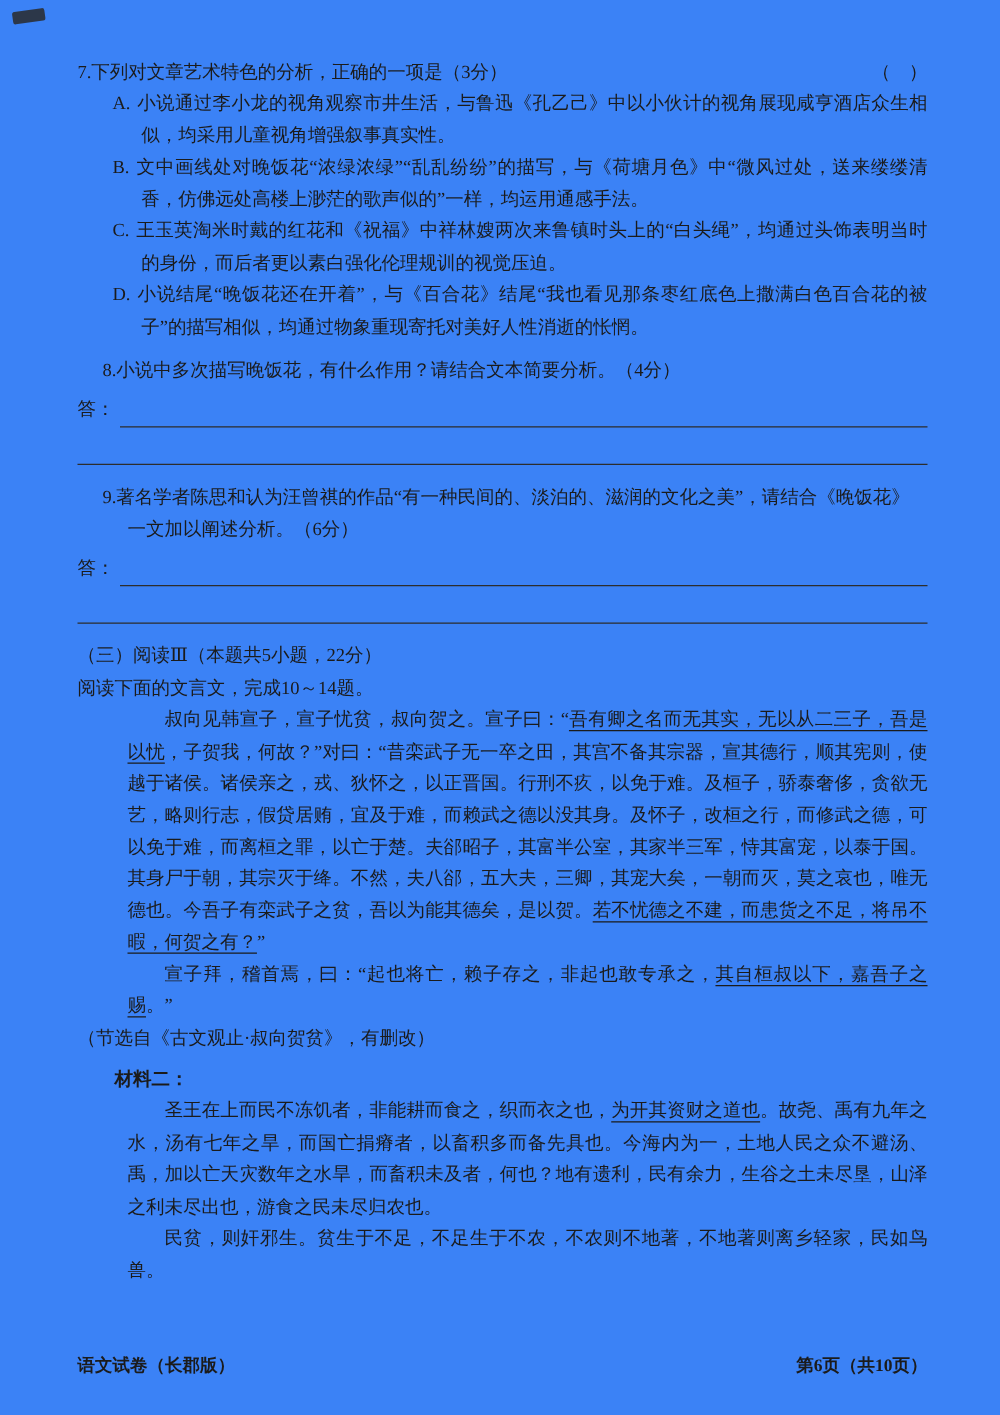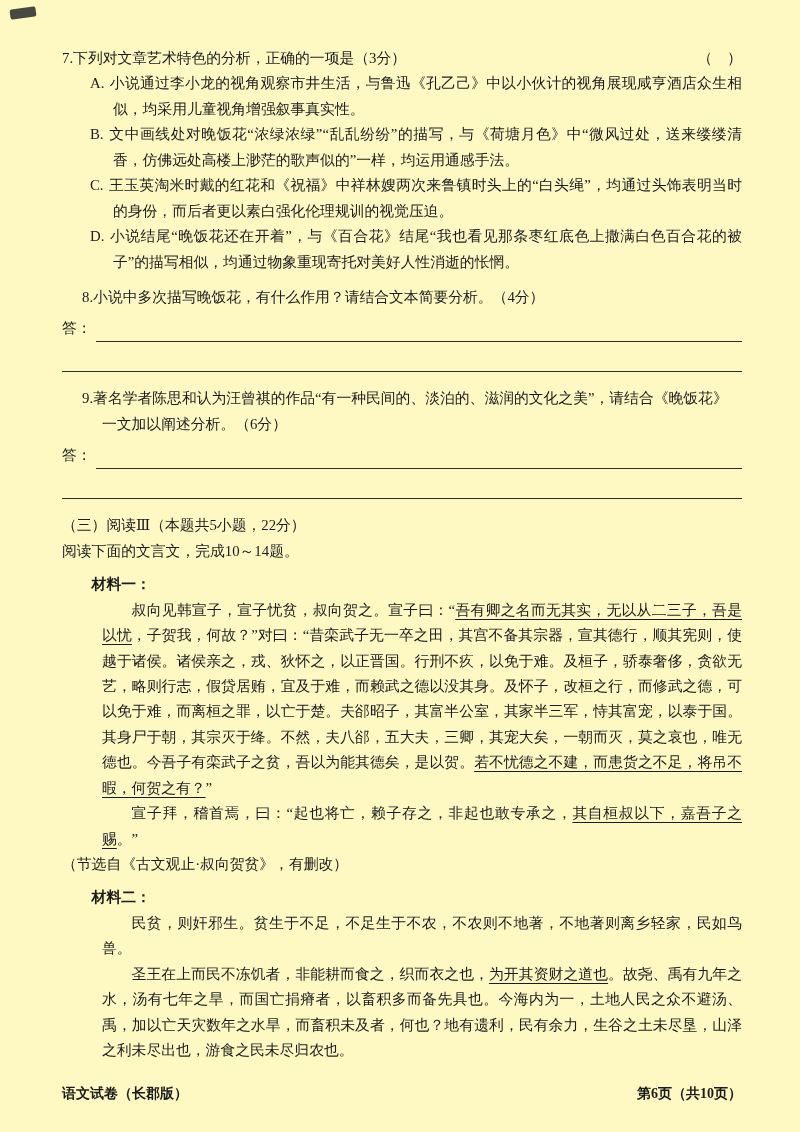--- a/index.html
+++ b/index.html
@@ -1,21 +1,21 @@
 <!DOCTYPE html>
 <html><head>
 <meta charset="utf-8">
 <style>
   html, body { margin: 0; padding: 0; background: #e9e8e4; }
   .page {
     position: relative;
     width: 800px;
     height: 1132px;
     margin: 0 auto;
-    background: #fef9c3;
+    background: #3b82f6;
     box-sizing: border-box;
     padding: 46px 58px 26px 62px;
     font-family: "Liberation Serif", "DejaVu Serif", serif;
     font-size: 14.8px;
     line-height: 1.72;
     color: #1b1b1b;
     display: flex;
     flex-direction: column;
     overflow: hidden;
   }
@@ -91,29 +91,28 @@
     </div>
     <div class="full-line"></div>
   </section>
 
   <section>
     <p class="section-head">（三）阅读Ⅲ（本题共5小题，22分）</p>
     <p>阅读下面的文言文，完成10～14题。</p>
   </section>
 
   <section>
-    <p class="mat-title">材料一：</p>
     <p class="mat-para"><span>叔向见韩宣子，宣子忧贫，叔向贺之。宣子曰：“</span><span class="u">吾有卿之名而无其实，无以从二三子，吾是以忧</span><span>，子贺我，何故？”对曰：“昔栾武子无一卒之田，其宫不备其宗器，宣其德行，顺其宪则，使越于诸侯。诸侯亲之，戎、狄怀之，以正晋国。行刑不疚，以免于难。及桓子，骄泰奢侈，贪欲无艺，略则行志，假贷居贿，宜及于难，而赖武之德以没其身。及怀子，改桓之行，而修武之德，可以免于难，而离桓之罪，以亡于楚。夫郤昭子，其富半公室，其家半三军，恃其富宠，以泰于国。其身尸于朝，其宗灭于绛。不然，夫八郤，五大夫，三卿，其宠大矣，一朝而灭，莫之哀也，唯无德也。今吾子有栾武子之贫，吾以为能其德矣，是以贺。</span><span class="u">若不忧德之不建，而患货之不足，将吊不暇，何贺之有？</span><span>”</span></p>
     <p class="mat-para"><span>宣子拜，稽首焉，曰：“起也将亡，赖子存之，非起也敢专承之，</span><span class="u">其自桓叔以下，嘉吾子之赐</span><span>。”</span></p>
     <p class="source-line">（节选自《古文观止·叔向贺贫》，有删改）</p>
   </section>
 
   <section>
     <p class="mat-title">材料二：</p>
+    <p class="mat-para"><span>圣王在上而民不冻饥者，非能耕而食之，织而衣之也，</span><span class="u">为开其资财之道也</span><span>。故尧、禹有九年之水，汤有七年之旱，而国亡捐瘠者，以畜积多而备先具也。今海内为一，土地人民之众不避汤、禹，加以亡天灾数年之水旱，而畜积未及者，何也？地有遗利，民有余力，生谷之土未尽垦，山泽之利未尽出也，游食之民未尽归农也。</span></p>
     <p class="mat-para"><span>民贫，则奸邪生。贫生于不足，不足生于不农，不农则不地著，不地著则离乡轻家，民如鸟兽。</span></p>
-    <p class="mat-para"><span>圣王在上而民不冻饥者，非能耕而食之，织而衣之也，</span><span class="u">为开其资财之道也</span><span>。故尧、禹有九年之水，汤有七年之旱，而国亡捐瘠者，以畜积多而备先具也。今海内为一，土地人民之众不避汤、禹，加以亡天灾数年之水旱，而畜积未及者，何也？地有遗利，民有余力，生谷之土未尽垦，山泽之利未尽出也，游食之民未尽归农也。</span></p>
   </section>
 
   <div class="footer">
     <span>语文试卷（长郡版）</span>
     <span>第6页（共10页）</span>
   </div>
 </div>
 
 </body></html>

